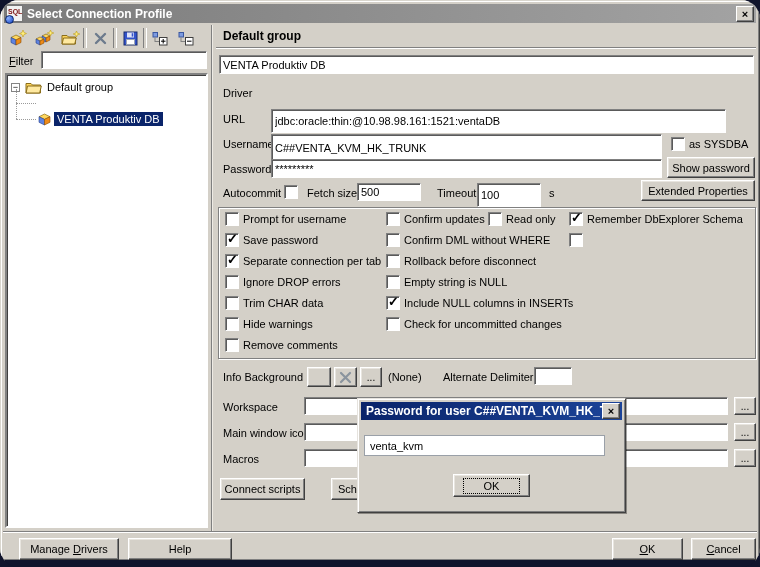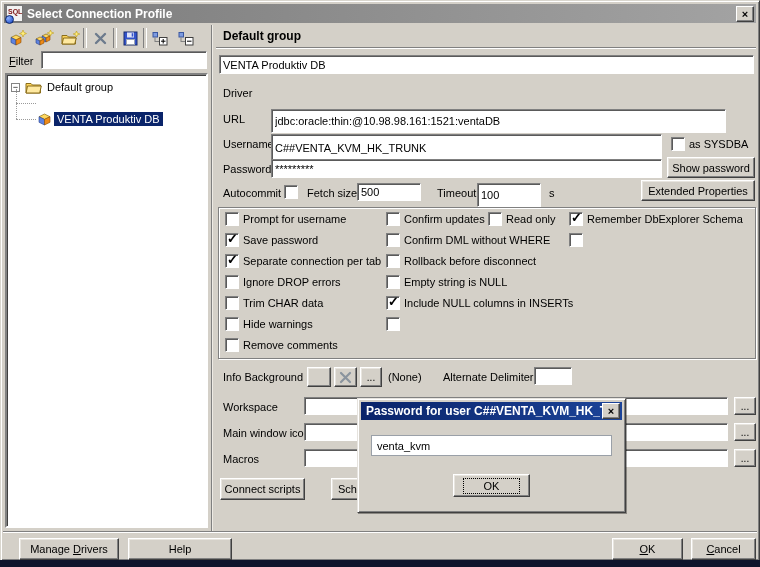--- a/index.html
+++ b/index.html
@@ -1,17 +1,17 @@
 <!DOCTYPE html>
 <html><head>
 <meta charset="utf-8">
 <style>
   html,body{margin:0;padding:0;background:#10142c;}
   #screen{position:relative;width:760px;height:567px;overflow:hidden;background:#10142c;
-          font-family:"Liberation Sans",sans-serif;font-size:11px;color:#000;}
+          font-family:"Liberation Sans",sans-serif;font-size:11px;color:#000;border-radius:19px;}
   .abs{position:absolute;}
   #window{position:absolute;left:0;top:0;width:758px;height:559px;background:#d4d0c8;
           border:1px solid #404040;border-top-color:#d9d6ce;border-left-color:#d9d6ce;
           box-shadow:inset 1px 1px 0 #fff, inset -1px -1px 0 #808080;}
   
   .titlebar{position:absolute;left:3px;top:3px;right:3px;height:19px;display:flex;align-items:center;
             background:linear-gradient(to right,#7b7b7b,#a3a3a3);padding:0 2px;}
   .titlebar .title-text{color:#fff;font-weight:bold;font-size:12px;margin-left:4px;flex:1;
             white-space:nowrap;overflow:hidden;}
   .tb-close{width:16px;height:14px;background:#d4d0c8;border-top:1px solid #fff;border-left:1px solid #fff;
@@ -240,20 +240,21 @@
     <span class="lbl" style="left:505px;top:212px;">Read only</span>
     <span class="cb" style="left:385px;top:232px;"></span>
     <span class="lbl" style="left:403px;top:233px;">Confirm DML without WHERE</span>
     <span class="cb" style="left:385px;top:253px;"></span>
     <span class="lbl" style="left:403px;top:254px;">Rollback before disconnect</span>
     <span class="cb" style="left:385px;top:274px;"></span>
     <span class="lbl" style="left:403px;top:275px;">Empty string is NULL</span>
     <span class="cb on" style="left:385px;top:295px;"></span>
     <span class="lbl" style="left:403px;top:296px;">Include NULL columns in INSERTs</span>
     <span class="cb" style="left:385px;top:316px;"></span>
+    <span class="lbl" style="left:403px;top:317px;">Check for uncommitted changes</span>
 
     <span class="cb on" style="left:568px;top:211px;"></span>
     <span class="lbl" style="left:586px;top:212px;">Remember DbExplorer Schema</span>
     <span class="cb" style="left:568px;top:232px;"></span>
 
     <span class="lbl" style="left:222px;top:370px;">Info Background</span>
     <div class="btn abs" style="left:306px;top:366px;width:24px;height:20px;color:#9a968e;"></div>
     <div class="btn abs" style="left:333px;top:366px;width:23px;height:20px;">
       <svg width="13" height="13">
           <path d="M2,2 L11,11 M11,2 L2,11" stroke="#8a949e" stroke-width="2.2" stroke-linecap="round"></path>
@@ -306,20 +307,20 @@
     </div>
   </div>
 
   <div class="strip"></div>
 
   <div id="popup">
     <div class="ptitle">
       <span class="title-text">Password for user C##VENTA_KVM_HK_T...</span>
       <span class="tb-close">×</span>
     </div>
-    <div class="flat-field" style="left:13px;top:36px;width:241px;height:21px;">
+    <div class="flat-field" style="left:6px;top:36px;width:241px;height:21px;">
       <span>venta_kvm</span>
     </div>
     <div class="btn abs" style="left:95px;top:75px;width:77px;height:23px;">
       <span class="focus-inner">OK</span>
     </div>
   </div>
 </div>
 
 </body></html>

